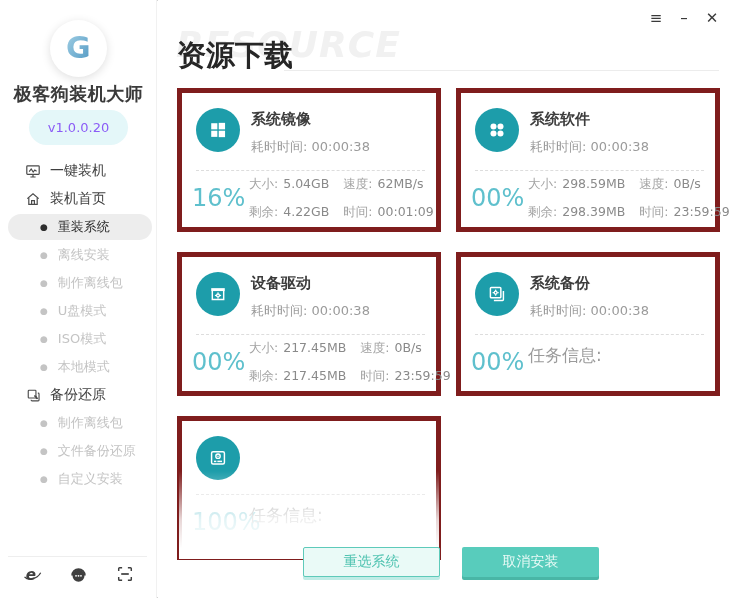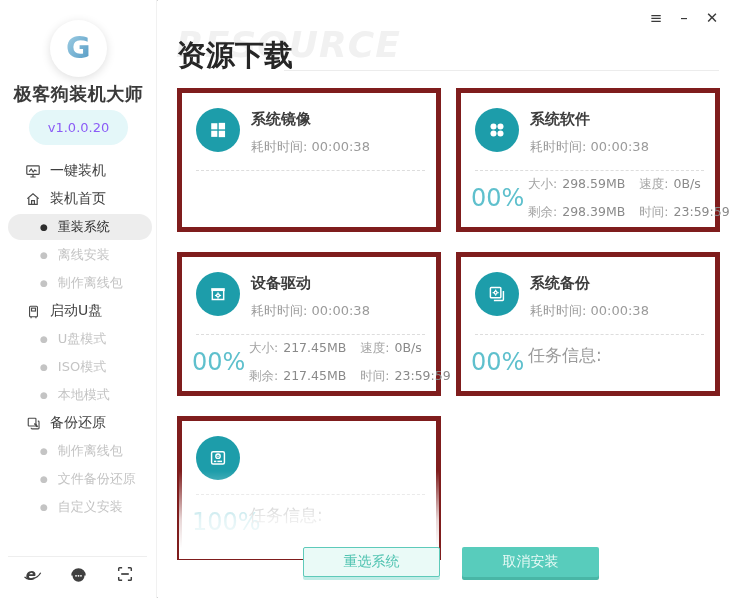--- a/index.html
+++ b/index.html
@@ -100,30 +100,20 @@
           <span>重装系统</span>
         </div>
         <div class="nav-row nav-sub">
           <span class="bullet">●</span>
           <span>离线安装</span>
         </div>
         <div class="nav-row nav-sub">
           <span class="bullet">●</span>
           <span>制作离线包</span>
         </div>
-        <div class="nav-row nav-top">
-          <span class="nicon">
-            <svg viewBox="0 0 16 16" width="15" height="15" fill="none" stroke="#4a4a4a" stroke-width="1.2">
-              <rect x="3.8" y="2.4" width="8.4" height="11.2" rx="1"></rect>
-              <rect x="5.9" y="4.4" width="4.2" height="3.1"></rect>
-              <path d="M5.4 13.6 V15.2 M10.6 13.6 V15.2"></path>
-            </svg>
-          </span>
-          <span>启动U盘</span>
-        </div>
         <div class="nav-row nav-sub">
           <span class="bullet">●</span>
           <span>U盘模式</span>
         </div>
         <div class="nav-row nav-sub">
           <span class="bullet">●</span>
           <span>ISO模式</span>
         </div>
         <div class="nav-row nav-sub">
           <span class="bullet">●</span>
@@ -197,20 +187,29 @@
                 <rect x="4.6" y="12.8" width="6.7" height="6.7"></rect>
                 <rect x="12.8" y="12.8" width="6.9" height="7"></rect>
               </svg>
             </div>
             <div class="card-info">
               <div class="card-title">系统镜像</div>
               <div class="card-elapsed">耗时时间: 00:00:38</div>
             </div>
           </div>
           <div class="card-divider"></div>
+          <div class="card-bottom">
+            <div class="card-pct">16%</div>
+            <div class="card-stats">
+              <div class="stat"><span class="lbl">大小:</span><span class="val">5.04GB</span></div>
+              <div class="stat"><span class="lbl">速度:</span><span class="val">62MB/s</span></div>
+              <div class="stat"><span class="lbl">剩余:</span><span class="val">4.22GB</span></div>
+              <div class="stat"><span class="lbl">时间:</span><span class="val">00:01:09</span></div>
+            </div>
+          </div>
         </div>
         <div class="card">
           <div class="card-top">
             <div class="icon-circle">
               <svg viewBox="0 0 24 24" width="22" height="22" fill="#fff">
                 <circle cx="8.2" cy="8.2" r="3.3"></circle>
                 <circle cx="15.8" cy="8.2" r="3.3"></circle>
                 <circle cx="8.2" cy="15.8" r="3.3"></circle>
                 <circle cx="15.8" cy="15.8" r="3.3"></circle>
               </svg>

